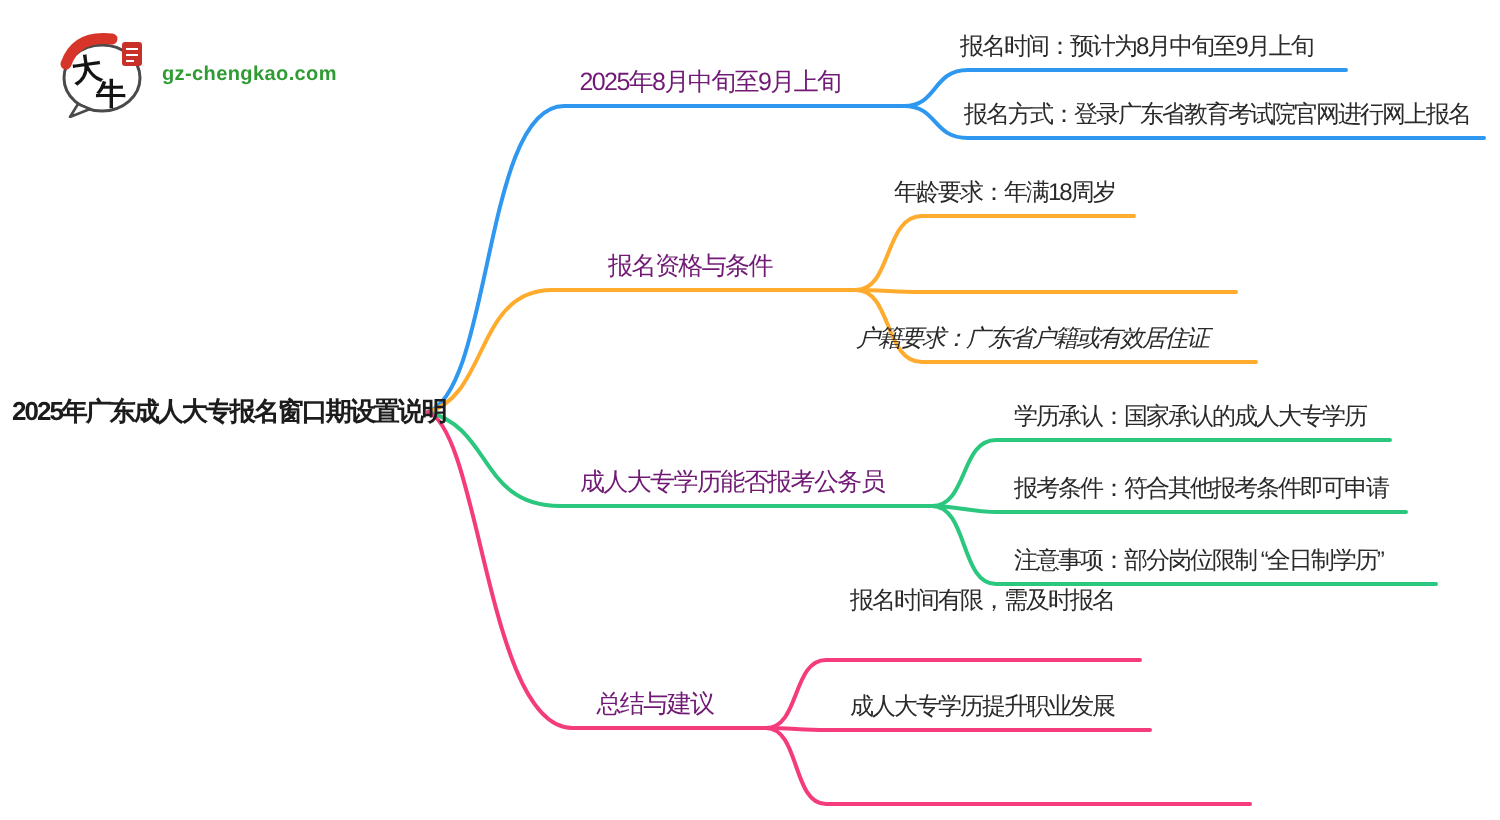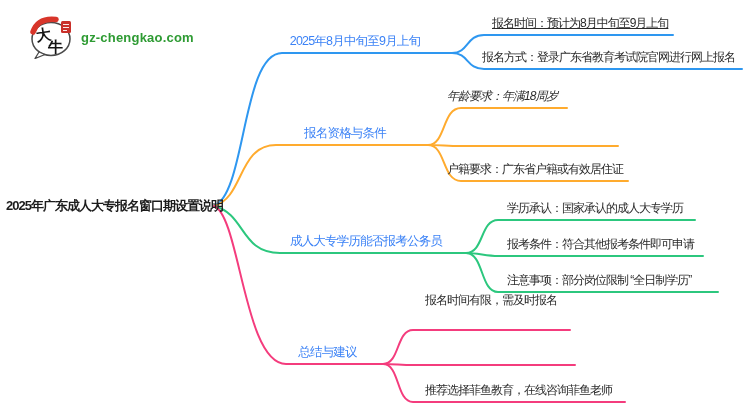--- a/index.html
+++ b/index.html
@@ -10,45 +10,45 @@
   svg.lines { position:absolute; left:0; top:0; }
   .txt {
     position:absolute; font-size:12px; line-height:16px; color:#2a2a2a;
     white-space:nowrap; letter-spacing:-1px;
   }
   .root-title {
     position:absolute; left:6px; top:198px; font-size:13px; line-height:16px;
     font-weight:700; color:#1c1c1c; white-space:nowrap; letter-spacing:-1px;
   }
   .branch-label {
-    position:absolute; font-size:12.5px; line-height:16px; color:#3b82f6;
+    position:absolute; font-size:12.5px; line-height:16px; color:#701a75;
     font-weight:500; text-align:center; white-space:nowrap; letter-spacing:-0.8px;
   }
   
   .bl-1 { left:258px; top:33px;  width:194px; }
   .bl-2 { left:262px; top:125px; width:166px; }
   .bl-3 { left:266px; top:233px; width:200px; }
   .bl-4 { left:272px; top:344px; width:111px; }
   
-  .b1c0 { left:492px; top:15px;text-decoration:underline; }
+  .b1c0 { left:480px; top:15px; }
   .b1c1 { left:482px; top:49px; }
-  .b2c0 { left:447px; top:88px;font-style:italic; }
+  .b2c0 { left:447px; top:88px; }
   .b2c1 { left:447px; top:126px; }
-  .b2c2 { left:447px; top:161px; }
+  .b2c2 { left:428px; top:161px;font-style:italic; }
   .b3c0 { left:507px; top:200px; }
   .b3c1 { left:507px; top:236px; }
   .b3c2 { left:507px; top:272px; }
   .b4c0 { left:425px; top:292px; }
   .b4c1 { left:425px; top:345px; }
   .b4c2 { left:425px; top:382px; }
   
   .logo { position:absolute; left:30px; top:13px; display:flex; align-items:center; }
   .logo-texts { margin-left:7px; display:flex; flex-direction:column; }
   .logo-name   { font-size:14.5px; font-weight:700; letter-spacing:0.5px; }
-  .logo-domain { font-size:13px; font-weight:700; letter-spacing:0.2px; margin-top:3px; }
+  .logo-domain { font-size:10px; font-weight:700; letter-spacing:0.2px; margin-top:3px; }
 </style>
 </head>
 <body>
 
 <div class="canvas">
 
   <svg class="lines" width="750" height="410" viewBox="0 0 750 410" fill="none" stroke-width="2" stroke-linecap="round">
 
     <path d="M214,206 C246,194 242,53 282,53 H452" stroke="#2e97f0"></path>
     <path d="M452,53 C469,53 466,35 484,35 H673" stroke="#2e97f0"></path>
@@ -96,15 +96,15 @@
   <div class="txt b1c1">报名方式：登录广东省教育考试院官网进行网上报名</div>
 
   <div class="txt b2c0">年龄要求：年满18周岁</div>
   <div class="txt b2c2">户籍要求：广东省户籍或有效居住证</div>
 
   <div class="txt b3c0">学历承认：国家承认的成人大专学历</div>
   <div class="txt b3c1">报考条件：符合其他报考条件即可申请</div>
   <div class="txt b3c2">注意事项：部分岗位限制 “全日制学历”</div>
 
   <div class="txt b4c0">报名时间有限，需及时报名</div>
-  <div class="txt b4c2">推荐选择菲鱼教育，在线咨询菲鱼老师</div>
+  <div class="txt b4c1">成人大专学历提升职业发展</div>
 
 </div>
 
 </body></html>

